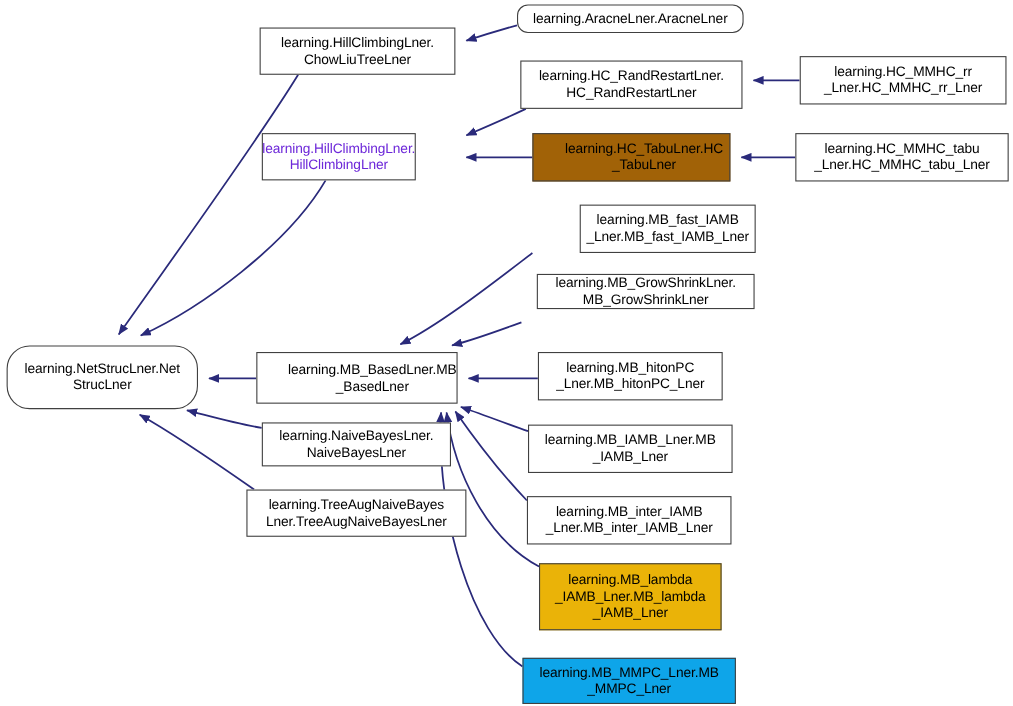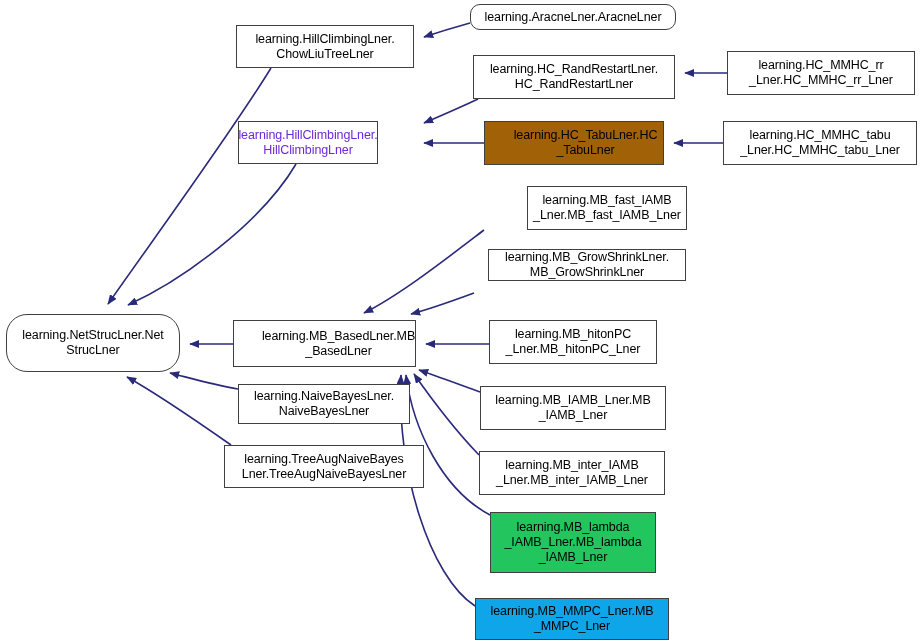--- a/index.html
+++ b/index.html
@@ -110,21 +110,21 @@
   <div class="node" style="left: 484px; top: 186px; width: 160px; height: 44px; border-color: rgb(64, 64, 64); background: rgb(255, 255, 255); color: rgb(0, 0, 0); margin-left: 43px;">learning.MB_fast_IAMB
 _Lner.MB_fast_IAMB_Lner</div>
   <div class="node" style="left: 474px; top: 249px; width: 198px; height: 32px; border-color: rgb(64, 64, 64); background: rgb(255, 255, 255); color: rgb(0, 0, 0); margin-left: 14px;">learning.MB_GrowShrinkLner.
 MB_GrowShrinkLner</div>
   <div class="node" style="left: 489px; top: 320px; width: 168px; height: 44px; border-color: rgb(64, 64, 64); background: rgb(255, 255, 255); color: rgb(0, 0, 0);">learning.MB_hitonPC
 _Lner.MB_hitonPC_Lner</div>
   <div class="node" style="left: 480px; top: 386px; width: 186px; height: 44px; border-color: rgb(64, 64, 64); background: rgb(255, 255, 255); color: rgb(0, 0, 0);">learning.MB_IAMB_Lner.MB
 _IAMB_Lner</div>
   <div class="node" style="left: 479px; top: 451px; width: 186px; height: 44px; border-color: rgb(64, 64, 64); background: rgb(255, 255, 255); color: rgb(0, 0, 0);">learning.MB_inter_IAMB
 _Lner.MB_inter_IAMB_Lner</div>
-  <div class="node" style="left: 490px; top: 512px; width: 166px; height: 61px; border-color: rgb(64, 64, 64); background: #22c55e; color: rgb(0, 0, 0);">learning.MB_lambda
+  <div class="node" style="left: 490px; top: 512px; width: 166px; height: 61px; border-color: rgb(64, 64, 64); background: #eab308; color: rgb(0, 0, 0);">learning.MB_lambda
 _IAMB_Lner.MB_lambda
 _IAMB_Lner</div>
   <div class="node" style="left: 475px; top: 598px; width: 194px; height: 42px; border-color: rgb(64, 64, 64); background: #0ea5e9; color: rgb(0, 0, 0);">learning.MB_MMPC_Lner.MB
 _MMPC_Lner</div>
   <div class="node" style="left: 727px; top: 51px; width: 188px; height: 44px; border-color: rgb(64, 64, 64); background: rgb(255, 255, 255); color: rgb(0, 0, 0);">learning.HC_MMHC_rr
 _Lner.HC_MMHC_rr_Lner</div>
   <div class="node" style="left: 723px; top: 121px; width: 194px; height: 44px; border-color: rgb(64, 64, 64); background: rgb(255, 255, 255); color: rgb(0, 0, 0);">learning.HC_MMHC_tabu
 _Lner.HC_MMHC_tabu_Lner</div>
 
 </div>

